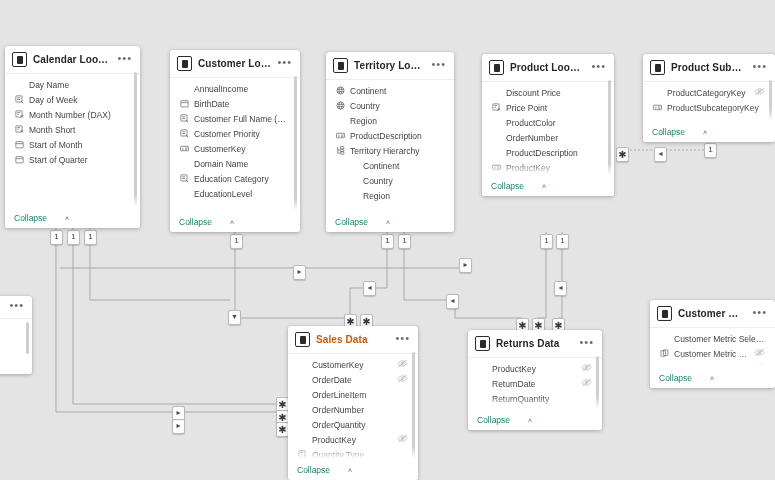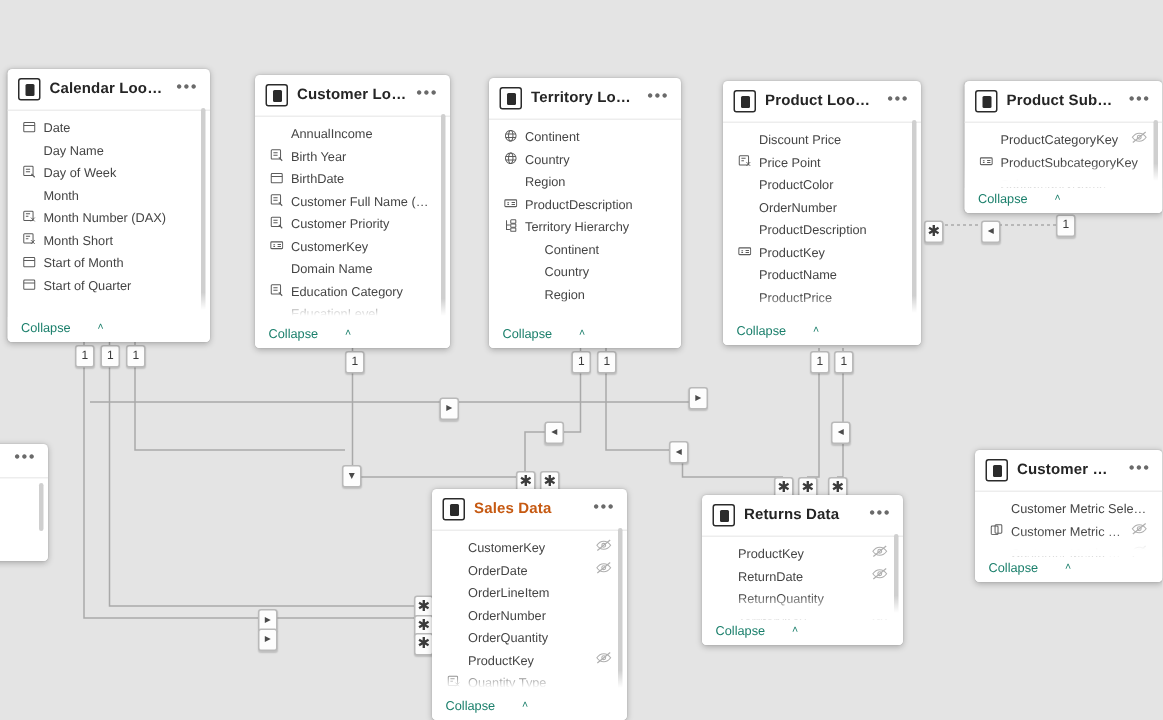--- a/index.html
+++ b/index.html
@@ -129,82 +129,69 @@
         <div class="card-head">
           <span class="tbl-icon">
             <i></i>
           </span>
           <span class="card-title">Calendar Lookup</span>
           <span class="ellip">•••</span>
         </div>
         <div class="divider"></div>
         <div class="fields">
           <div class="field">
+            <span class="gi blank"></span>
+            <span class="fname">Day Name</span>
+          </div>
+          <div class="field">
+            <span class="gi">
+              <svg width="9" height="9" viewBox="0 0 16 16" fill="none" stroke="#5b5b5b" stroke-width="1.2">
+                <rect x="1.5" y="1.5" width="11" height="11" rx="1"></rect>
+                <path d="M4 5h5M4 8h5"></path>
+                <path d="M10.5 10.5l4 4" stroke-width="1.4"></path>
+              </svg>
+            </span>
+            <span class="fname">Day of Week</span>
+          </div>
+          <div class="field">
+            <span class="gi">
+              <svg width="9" height="9" viewBox="0 0 16 16" fill="none" stroke="#5b5b5b" stroke-width="1.2">
+                <rect x="1.5" y="1.5" width="11" height="11" rx="1"></rect>
+                <path d="M4 4.5h5M4 7.5h3"></path>
+                <path d="M10 9l4.5 4.5M14.5 9L10 13.5" stroke-width="1.1"></path>
+              </svg>
+            </span>
+            <span class="fname">Month Number (DAX)</span>
+          </div>
+          <div class="field">
+            <span class="gi">
+              <svg width="9" height="9" viewBox="0 0 16 16" fill="none" stroke="#5b5b5b" stroke-width="1.2">
+                <rect x="1.5" y="1.5" width="11" height="11" rx="1"></rect>
+                <path d="M4 4.5h5M4 7.5h3"></path>
+                <path d="M10 9l4.5 4.5M14.5 9L10 13.5" stroke-width="1.1"></path>
+              </svg>
+            </span>
+            <span class="fname">Month Short</span>
+          </div>
+          <div class="field">
             <span class="gi">
               <svg width="9" height="9" viewBox="0 0 16 16" fill="none" stroke="#5b5b5b" stroke-width="1.2">
                 <rect x="1.5" y="3" width="13" height="11" rx="1"></rect>
                 <path d="M1.5 6.5h13"></path>
               </svg>
             </span>
-            <span class="fname">Date</span>
-          </div>
-          <div class="field">
-            <span class="gi blank"></span>
-            <span class="fname">Day Name</span>
-          </div>
-          <div class="field">
-            <span class="gi">
-              <svg width="9" height="9" viewBox="0 0 16 16" fill="none" stroke="#5b5b5b" stroke-width="1.2">
-                <rect x="1.5" y="1.5" width="11" height="11" rx="1"></rect>
-                <path d="M4 5h5M4 8h5"></path>
-                <path d="M10.5 10.5l4 4" stroke-width="1.4"></path>
-              </svg>
-            </span>
-            <span class="fname">Day of Week</span>
-          </div>
-          <div class="field">
-            <span class="gi blank"></span>
-            <span class="fname">Month</span>
-          </div>
-          <div class="field">
-            <span class="gi">
-              <svg width="9" height="9" viewBox="0 0 16 16" fill="none" stroke="#5b5b5b" stroke-width="1.2">
-                <rect x="1.5" y="1.5" width="11" height="11" rx="1"></rect>
-                <path d="M4 4.5h5M4 7.5h3"></path>
-                <path d="M10 9l4.5 4.5M14.5 9L10 13.5" stroke-width="1.1"></path>
-              </svg>
-            </span>
-            <span class="fname">Month Number (DAX)</span>
-          </div>
-          <div class="field">
-            <span class="gi">
-              <svg width="9" height="9" viewBox="0 0 16 16" fill="none" stroke="#5b5b5b" stroke-width="1.2">
-                <rect x="1.5" y="1.5" width="11" height="11" rx="1"></rect>
-                <path d="M4 4.5h5M4 7.5h3"></path>
-                <path d="M10 9l4.5 4.5M14.5 9L10 13.5" stroke-width="1.1"></path>
-              </svg>
-            </span>
-            <span class="fname">Month Short</span>
+            <span class="fname">Start of Month</span>
           </div>
           <div class="field">
             <span class="gi">
               <svg width="9" height="9" viewBox="0 0 16 16" fill="none" stroke="#5b5b5b" stroke-width="1.2">
                 <rect x="1.5" y="3" width="13" height="11" rx="1"></rect>
                 <path d="M1.5 6.5h13"></path>
               </svg>
             </span>
-            <span class="fname">Start of Month</span>
-          </div>
-          <div class="field">
-            <span class="gi">
-              <svg width="9" height="9" viewBox="0 0 16 16" fill="none" stroke="#5b5b5b" stroke-width="1.2">
-                <rect x="1.5" y="3" width="13" height="11" rx="1"></rect>
-                <path d="M1.5 6.5h13"></path>
-              </svg>
-            </span>
             <span class="fname">Start of Quarter</span>
           </div>
           <div class="fade"></div>
         </div>
         <div class="card-foot"><span class="collapse">
             <span>Collapse</span>
             <span class="chev">˄</span>
           </span></div>
         <div class="card-side-scroll"></div>
       </div>
@@ -214,30 +201,20 @@
             <i></i>
           </span>
           <span class="card-title">Customer Lookup</span>
           <span class="ellip">•••</span>
         </div>
         <div class="divider"></div>
         <div class="fields">
           <div class="field">
             <span class="gi blank"></span>
             <span class="fname">AnnualIncome</span>
-          </div>
-          <div class="field">
-            <span class="gi">
-              <svg width="9" height="9" viewBox="0 0 16 16" fill="none" stroke="#5b5b5b" stroke-width="1.2">
-                <rect x="1.5" y="1.5" width="11" height="11" rx="1"></rect>
-                <path d="M4 5h5M4 8h5"></path>
-                <path d="M10.5 10.5l4 4" stroke-width="1.4"></path>
-              </svg>
-            </span>
-            <span class="fname">Birth Year</span>
           </div>
           <div class="field">
             <span class="gi">
               <svg width="9" height="9" viewBox="0 0 16 16" fill="none" stroke="#5b5b5b" stroke-width="1.2">
                 <rect x="1.5" y="3" width="13" height="11" rx="1"></rect>
                 <path d="M1.5 6.5h13"></path>
               </svg>
             </span>
             <span class="fname">BirthDate</span>
           </div>
@@ -363,21 +340,21 @@
             <span class="gi blank"></span>
             <span class="fname">Region</span>
           </div>
           <div class="fade"></div>
         </div>
         <div class="card-foot"><span class="collapse">
             <span>Collapse</span>
             <span class="chev">˄</span>
           </span></div>
       </div>
-      <div class="card" style="left: 482px; top: 54px; width: 132px; height: 176px;">
+      <div class="card" style="left: 482px; top: 54px; width: 132px; height: 142px;">
         <div class="card-head">
           <span class="tbl-icon">
             <i></i>
           </span>
           <span class="card-title">Product Lookup</span>
           <span class="ellip">•••</span>
         </div>
         <div class="divider"></div>
         <div class="fields">
           <div class="field">

